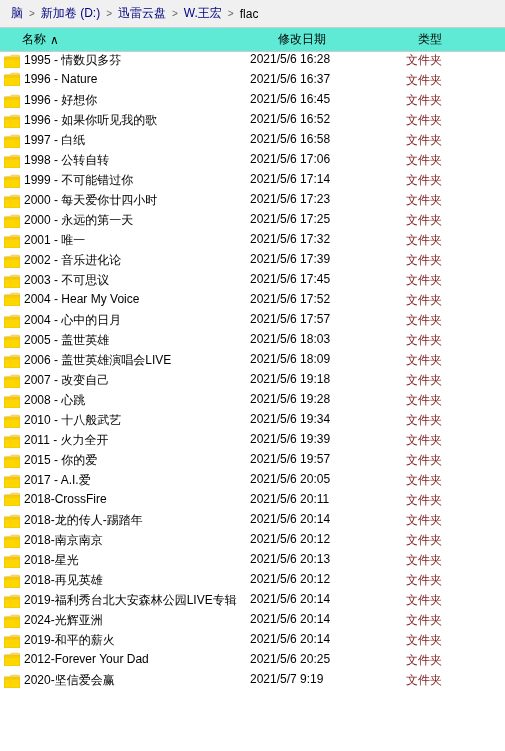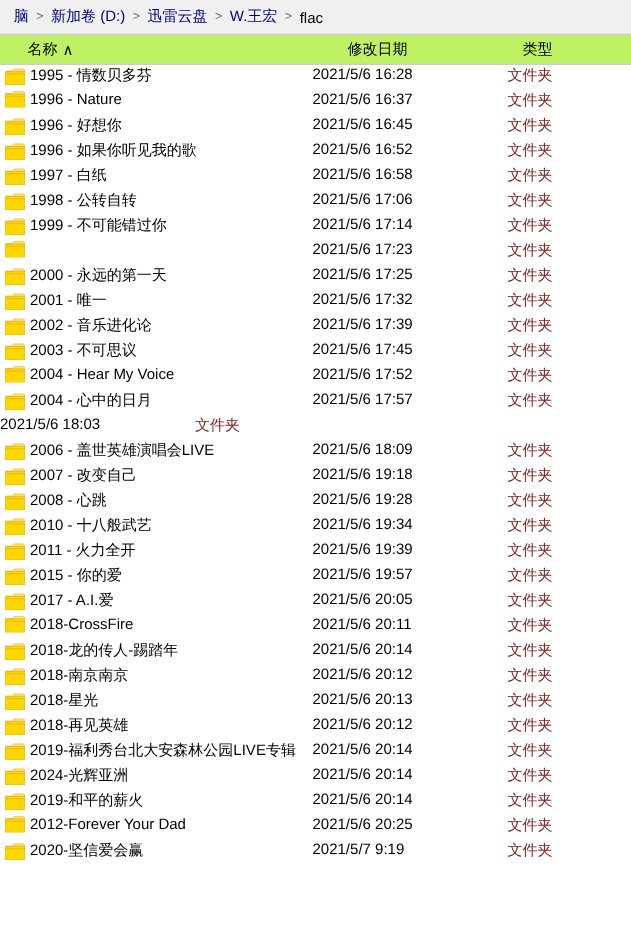--- a/index.html
+++ b/index.html
@@ -33,21 +33,21 @@
       border-radius: 2px;
     }
     .address-item.current {
       color: #000000;
     }
     .column-header {
       display: flex;
       align-items: center;
       padding: 3px 0;
       border-bottom: 1px solid #cccccc;
-      background: #bef264;
+      background: #5eead4;
       user-select: none;
     }
     .col-name {
       width: 250px;
       padding-left: 22px;
       font-weight: normal;
       color: #000;
       display: flex;
       align-items: center;
       gap: 4px;
@@ -223,20 +223,21 @@
       <div class="file-type-cell">文件夹</div>
     </div>
     <div class="file-row">
       <div class="file-name-cell">
         <span class="folder-icon"><svg viewBox="0 0 16 14" xmlns="http://www.w3.org/2000/svg">
     <rect x="0" y="3" width="16" height="11" rx="1" fill="#FFD700" stroke="#DAA520" stroke-width="0.5"></rect>
     <rect x="0" y="3" width="7" height="3" rx="1" fill="#FFD700"></rect>
     <path d="M0 5 Q0 3 2 3 L6 3 L7 1 L14 1 Q16 1 16 3 L16 3 L0 3 Z" fill="#FFE066" stroke="#DAA520" stroke-width="0.3"></path>
     <rect x="0" y="5" width="16" height="9" rx="1" fill="#FFD700" stroke="#DAA520" stroke-width="0.5"></rect>
   </svg></span>
+        <span class="file-name-text">2000 - 每天爱你廿四小时</span>
       </div>
       <div class="file-date-cell">2021/5/6 17:23</div>
       <div class="file-type-cell">文件夹</div>
     </div>
     <div class="file-row">
       <div class="file-name-cell">
         <span class="folder-icon"><svg viewBox="0 0 16 14" xmlns="http://www.w3.org/2000/svg">
     <rect x="0" y="3" width="16" height="11" rx="1" fill="#FFD700" stroke="#DAA520" stroke-width="0.5"></rect>
     <rect x="0" y="3" width="7" height="3" rx="1" fill="#FFD700"></rect>
     <path d="M0 5 Q0 3 2 3 L6 3 L7 1 L14 1 Q16 1 16 3 L16 3 L0 3 Z" fill="#FFE066" stroke="#DAA520" stroke-width="0.3"></path>
@@ -306,20 +307,29 @@
     <rect x="0" y="3" width="7" height="3" rx="1" fill="#FFD700"></rect>
     <path d="M0 5 Q0 3 2 3 L6 3 L7 1 L14 1 Q16 1 16 3 L16 3 L0 3 Z" fill="#FFE066" stroke="#DAA520" stroke-width="0.3"></path>
     <rect x="0" y="5" width="16" height="9" rx="1" fill="#FFD700" stroke="#DAA520" stroke-width="0.5"></rect>
   </svg></span>
         <span class="file-name-text">2004 - 心中的日月</span>
       </div>
       <div class="file-date-cell">2021/5/6 17:57</div>
       <div class="file-type-cell">文件夹</div>
     </div>
     <div class="file-row">
+      <div class="file-name-cell">
+        <span class="folder-icon"><svg viewBox="0 0 16 14" xmlns="http://www.w3.org/2000/svg">
+    <rect x="0" y="3" width="16" height="11" rx="1" fill="#FFD700" stroke="#DAA520" stroke-width="0.5"></rect>
+    <rect x="0" y="3" width="7" height="3" rx="1" fill="#FFD700"></rect>
+    <path d="M0 5 Q0 3 2 3 L6 3 L7 1 L14 1 Q16 1 16 3 L16 3 L0 3 Z" fill="#FFE066" stroke="#DAA520" stroke-width="0.3"></path>
+    <rect x="0" y="5" width="16" height="9" rx="1" fill="#FFD700" stroke="#DAA520" stroke-width="0.5"></rect>
+  </svg></span>
+        <span class="file-name-text">2005 - 盖世英雄</span>
+      </div>
       <div class="file-date-cell">2021/5/6 18:03</div>
       <div class="file-type-cell">文件夹</div>
     </div>
     <div class="file-row">
       <div class="file-name-cell">
         <span class="folder-icon"><svg viewBox="0 0 16 14" xmlns="http://www.w3.org/2000/svg">
     <rect x="0" y="3" width="16" height="11" rx="1" fill="#FFD700" stroke="#DAA520" stroke-width="0.5"></rect>
     <rect x="0" y="3" width="7" height="3" rx="1" fill="#FFD700"></rect>
     <path d="M0 5 Q0 3 2 3 L6 3 L7 1 L14 1 Q16 1 16 3 L16 3 L0 3 Z" fill="#FFE066" stroke="#DAA520" stroke-width="0.3"></path>
     <rect x="0" y="5" width="16" height="9" rx="1" fill="#FFD700" stroke="#DAA520" stroke-width="0.5"></rect>

